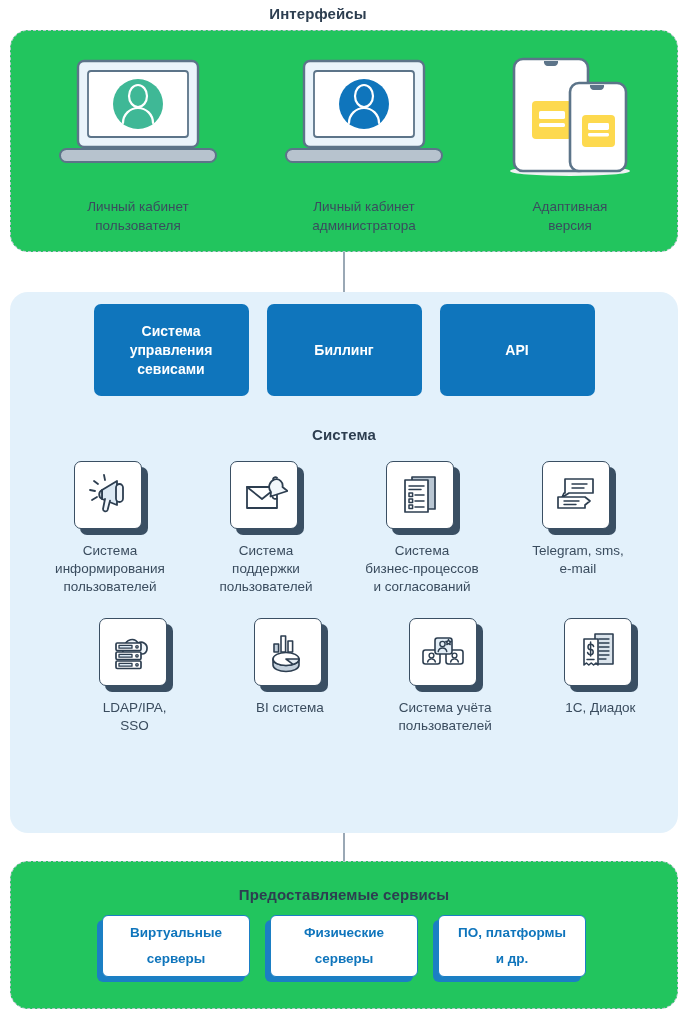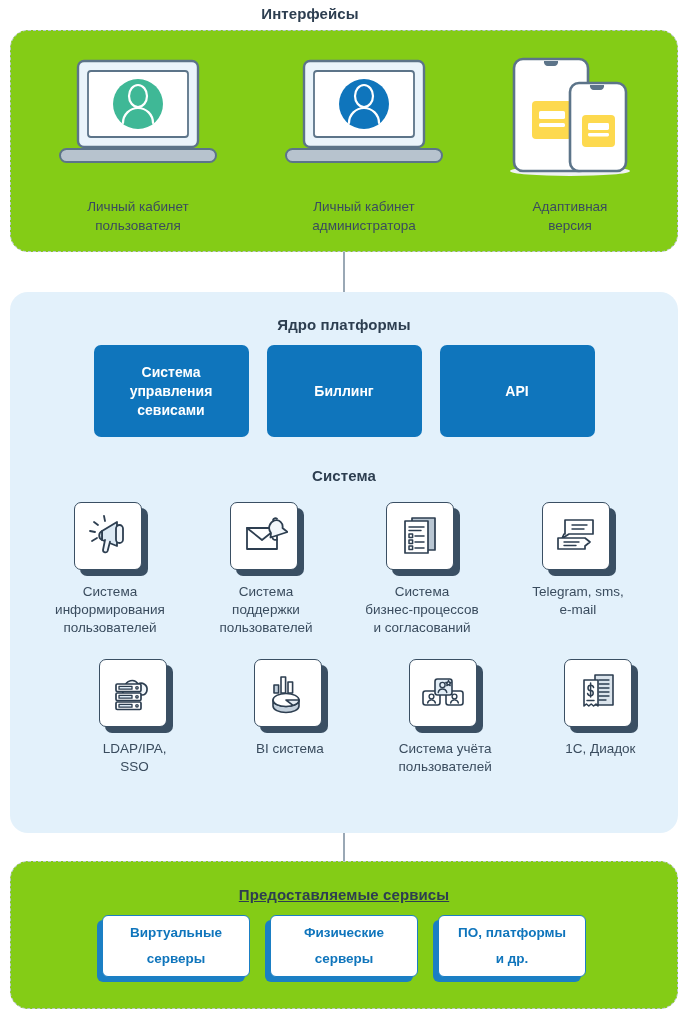--- a/index.html
+++ b/index.html
@@ -20,21 +20,21 @@
     font-weight:bold;
     color:#2d3e50;
     letter-spacing:.1px;
   }
 
   
   .dashed-panel{
     border:1.6px dashed #b9c4cf;
     border-radius:18px;
     box-sizing:border-box;
-    background:#84cc16;
+    background:#22c55e;
   }
   .core-panel{
     background:#e3f1fb;
     border-radius:18px;
     box-sizing:border-box;
   }
 
   
   .connector{
     position:absolute;
@@ -141,21 +141,21 @@
     display:flex;align-items:center;justify-content:center;
     color:#0f75bc;font-weight:bold;font-size:13.5px;line-height:26px;
     text-align:center;white-space:pre-line;
   }
 </style>
 </head>
 <body>
 
 <div class="page">
 
-  <div class="section-title" style="position:absolute;left:4px;top:5px;width:612px;">Интерфейсы</div>
+  <div class="section-title" style="position:absolute;left:12px;top:5px;width:612px;">Интерфейсы</div>
 
   <div class="dashed-panel" style="position:absolute;left:10px;top:30px;width:668px;height:222px;">
     <div class="iface-row">
 
       <div class="iface-item">
         <div>
           <svg width="200" height="128" viewBox="0 0 200 128">
             <rect x="40" y="8" width="120" height="86" rx="6" fill="#eaf4fb" stroke="#5c7489" stroke-width="2.4"></rect>
             <rect x="50" y="18" width="100" height="66" rx="3" fill="#ffffff" stroke="#5c7489" stroke-width="1.8"></rect>
             <circle cx="100" cy="51" r="25" fill="#3fb896"></circle>
@@ -202,21 +202,20 @@
         <div class="iface-label">Адаптивная
 версия</div>
       </div>
     </div>
   </div>
 
   <div class="connector" style="top:252px;height:40px;"></div>
 
   <div class="core-panel" style="position:absolute;left:10px;top:292px;width:668px;height:541px;">
 
-    <div class="section-title" style="margin-top:24px;">Ядро платформы</div>
 
     <div class="core-boxes">
       <div class="core-box">Система
 управления
 севисами</div>
       <div class="core-box">Биллинг</div>
       <div class="core-box">API</div>
     </div>
 
     <div class="section-title" style="margin-top:30px;">Система</div>
@@ -406,21 +405,21 @@
           </div>
         </div>
         <div class="module-label">1С, Диадок</div>
       </div>
     </div>
   </div>
 
   <div class="connector" style="top:833px;height:28px;"></div>
 
   <div class="dashed-panel" style="position:absolute;left:10px;top:861px;width:668px;height:148px;">
-    <div class="section-title" style="margin-top:24px;text-decoration:underline;">Предоставляемые сервисы</div>
+    <div class="section-title" style="margin-top:24px;">Предоставляемые сервисы</div>
 
     <div class="svc-row">
       <div class="svc-box">
         <div class="shadow"></div>
         <div class="face">Виртуальные
 серверы</div>
       </div>
       <div class="svc-box">
         <div class="shadow"></div>
         <div class="face">Физические

